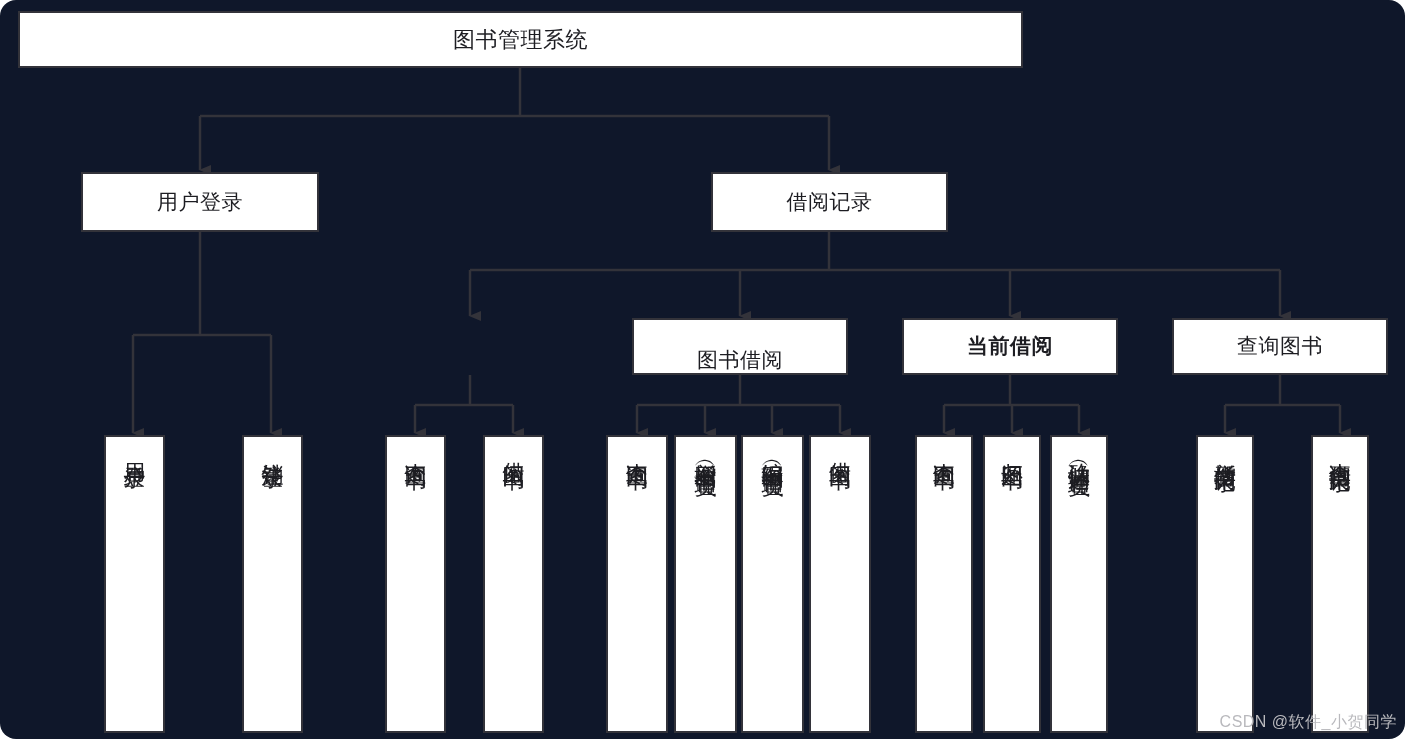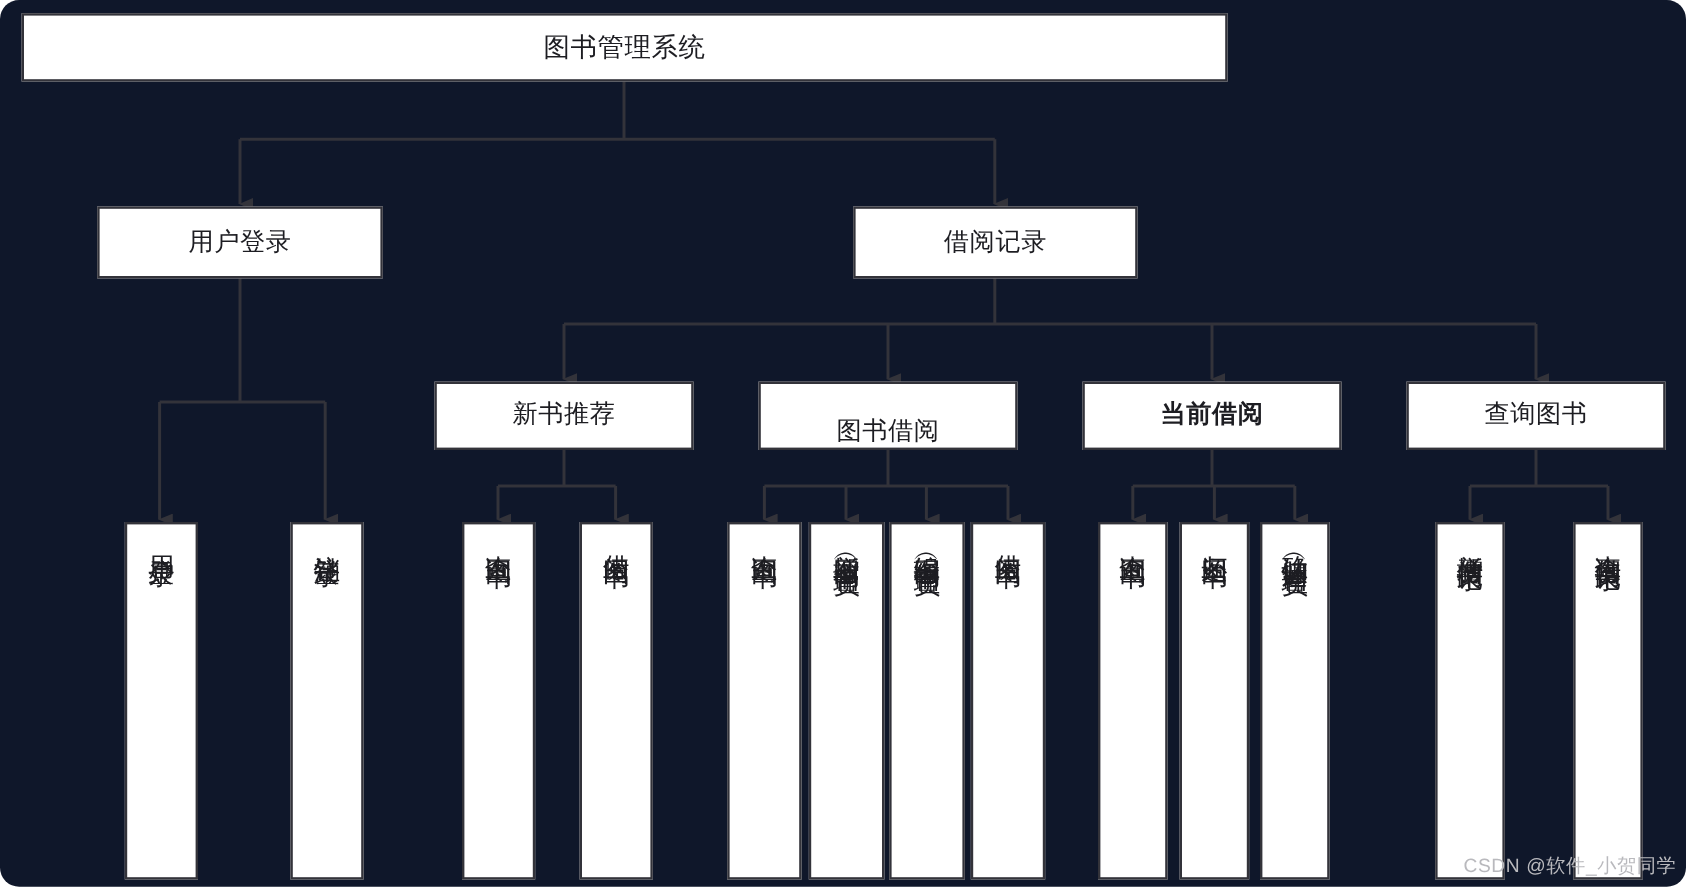--- a/index.html
+++ b/index.html
@@ -134,23 +134,20 @@
     <span class="label">图书管理系统</span>
   </div>
 
   <div class="node horizontal" id="node-l2-0" style="left: 81px; top: 172px; width: 238px; height: 60px;">
     <span class="label">用户登录</span>
   </div>
   <div class="node horizontal" id="node-l2-1" style="left: 711px; top: 172px; width: 237px; height: 60px;">
     <span class="label">借阅记录</span>
   </div>
 
-  <div class="node horizontal" id="node-l3-0" style="left: 362px; top: 318px; width: 216px; height: 57px;">
-    <span class="label">新书推荐</span>
-  </div>
   <div class="node horizontal" id="node-l3-1" style="left: 632px; top: 318px; width: 216px; height: 57px; align-items: flex-end;">
     <span class="label">图书借阅</span>
   </div>
   <div class="node horizontal" id="node-l3-2" style="left: 902px; top: 318px; width: 216px; height: 57px; font-weight: bold;">
     <span class="label">当前借阅</span>
   </div>
   <div class="node horizontal" id="node-l3-3" style="left: 1172px; top: 318px; width: 216px; height: 57px;">
     <span class="label">查询图书</span>
   </div>
 

